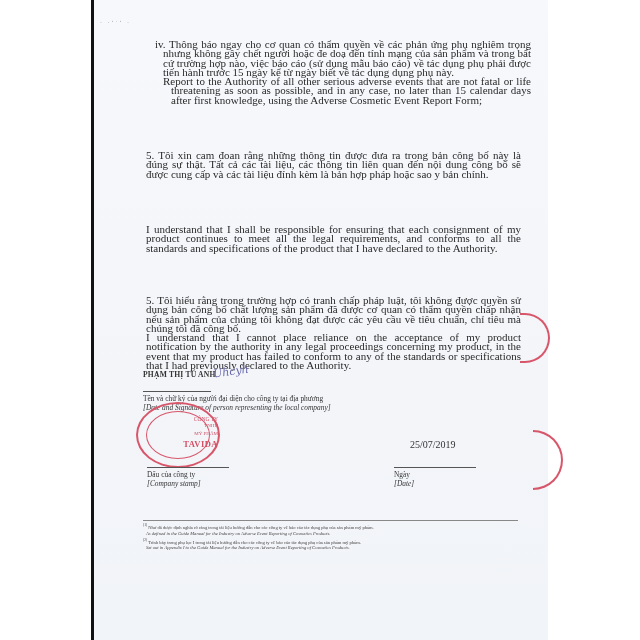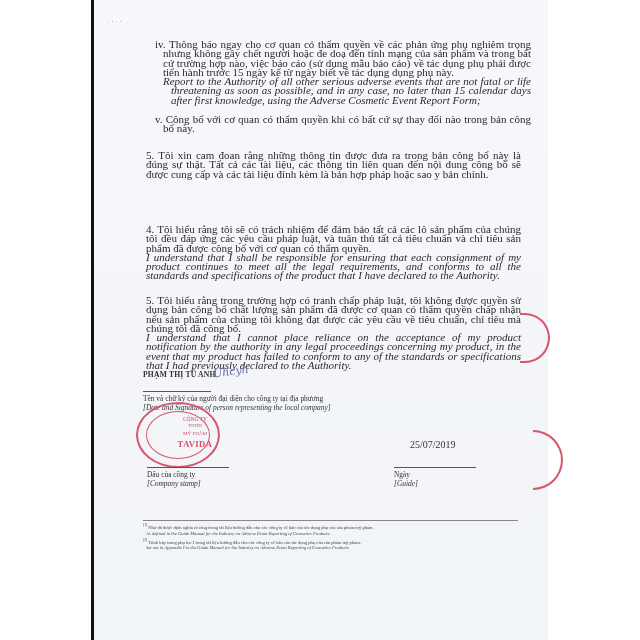--- a/index.html
+++ b/index.html
@@ -13,38 +13,38 @@
       background: linear-gradient(180deg, #f6f8fb 0%, #f3f5f9 60%, #f1f4f8 100%);
       border-left: 3px solid #111;
       box-sizing: border-box;
     }
     .corner-mark {
       position: absolute; left: 100px; top: 20px; font-size: 6px; color: #999;
       letter-spacing: 2px;
     }
     .text-block { position: absolute; color: #2a2a2a; font-size: 11px; line-height: 9.3px; text-align: justify; }
     .vi { display: block; }
-    .en { display: block; font-style: italic; }
+    .en { display: block; }
     .sub-item { padding-left: 8px; text-indent: -8px; }
     .sig-name { position: absolute; left: 143px; top: 370px; font-size: 7.6px; font-weight: bold; color: #333; letter-spacing: 0.2px; }
     .signature { position: absolute; left: 213px; top: 365px; font-size: 11px; font-style: italic; color: #6a6ab0; font-family: "DejaVu Serif", serif; transform: rotate(-8deg); }
     .line { position: absolute; height: 1px; background: #555; }
     .label { position: absolute; font-size: 7.4px; line-height: 9px; color: #333; }
     .label .en { font-style: italic; }
     .date-value { position: absolute; left: 410px; top: 439px; font-size: 10px; color: #333; }
     .stamp {
       position: absolute; left: 136px; top: 402px; width: 84px; height: 66px;
       border: 2px solid #d8566a; border-radius: 50%;
       box-sizing: border-box;
     }
     .stamp-inner {
       position: absolute; left: 8px; top: 7px; right: 8px; bottom: 7px;
       border: 1px solid #d8566a; border-radius: 50%;
     }
-    .stamp-text { position: absolute; left: 0; right: 0; text-align: center; color: #d35066; font-family: "Liberation Serif", serif; margin-left: 34px; }
+    .stamp-text { position: absolute; left: 0; right: 0; text-align: right; color: #d35066; font-family: "Liberation Serif", serif; margin-left: 34px; }
     .stamp-t1 { top: 12px; font-size: 5.5px; }
     .stamp-t2 { top: 19px; font-size: 5px; }
     .stamp-t3 { top: 27px; font-size: 5px; }
     .stamp-t4 { top: 35px; font-size: 8.5px; font-weight: bold; letter-spacing: 0.5px; }
     .edge-stamp {
       position: absolute; width: 30px; border: 2px solid #d8566a; border-left: none;
       border-radius: 0 30px 30px 0; box-sizing: border-box;
     }
     .footnote-rule { position: absolute; left: 143px; top: 520px; width: 375px; height: 1px; background: #888; }
     .footnotes { position: absolute; left: 143px; top: 522px; width: 380px; font-size: 4.6px; line-height: 6px; color: #444; }
@@ -56,29 +56,27 @@
 
 <div class="page"></div>
 <div class="corner-mark">· ·ʻ˙ʻ ·</div>
 
 <div class="text-block sub-item" style="left:155px; top:40px; width:368px;">
   <span class="vi">iv. Thông báo ngay cho cơ quan có thẩm quyền về các phản ứng phụ nghiêm trọng nhưng không gây chết người hoặc đe doạ đến tính mạng của sản phẩm và trong bất cứ trường hợp nào, việc báo cáo (sử dụng mẫu báo cáo) về tác dụng phụ phải được tiến hành trước 15 ngày kể từ ngày biết về tác dụng dụng phụ này.</span>
   <span class="en" style="padding-left:8px;">Report to the Authority of all other serious adverse events that are not fatal or life threatening as soon as possible, and in any case, no later than 15 calendar days after first knowledge, using the Adverse Cosmetic Event Report Form;</span>
 </div>
 
 <div class="text-block sub-item" style="left:155px; top:115px; width:368px;">
-  <span class="vi">v. Công bố với cơ quan có thẩm quyền khi có bất cứ sự thay đổi nào trong bản công bố này.</span>
 </div>
 
 <div class="text-block" style="left:146px; top:151px; width:375px;">
   <span class="vi">5. Tôi xin cam đoan rằng những thông tin được đưa ra trong bản công bố này là đúng sự thật. Tất cả các tài liệu, các thông tin liên quan đến nội dung công bố sẽ được cung cấp và các tài liệu đính kèm là bản hợp pháp hoặc sao y bản chính.</span>
 </div>
 
 <div class="text-block" style="left:146px; top:225px; width:375px;">
-  <span class="vi">4. Tôi hiểu rằng tôi sẽ có trách nhiệm để đảm bảo tất cả các lô sản phẩm của chúng tôi đều đáp ứng các yêu cầu pháp luật, và tuân thủ tất cả tiêu chuẩn và chỉ tiêu sản phẩm đã được công bố với cơ quan có thẩm quyền.</span>
   <span class="en">I understand that I shall be responsible for ensuring that each consignment of my product continues to meet all the legal requirements, and conforms to all the standards and specifications of the product that I have declared to the Authority.</span>
 </div>
 
 <div class="text-block" style="left:146px; top:296px; width:375px;">
   <span class="vi">5. Tôi hiểu rằng trong trường hợp có tranh chấp pháp luật, tôi không được quyền sử dụng bản công bố chất lượng sản phẩm đã được cơ quan có thẩm quyền chấp nhận nếu sản phẩm của chúng tôi không đạt được các yêu cầu về tiêu chuẩn, chỉ tiêu mà chúng tôi đã công bố.</span>
   <span class="en">I understand that I cannot place reliance on the acceptance of my product notification by the authority in any legal proceedings concerning my product, in the event that my product has failed to conform to any of the standards or specifications that I had previously declared to the Authority.</span>
 </div>
 
 <div class="sig-name">PHẠM THỊ TÚ ANH</div>
 <div class="signature">Uhcyh</div>
@@ -98,21 +96,21 @@
 <div class="line" style="left:147px; top:467px; width:82px;"></div>
 <div class="label" style="left:147px; top:470px;">
   <span class="vi">Dấu của công ty</span>
   <span class="en">[Company stamp]</span>
 </div>
 
 <div class="date-value">25/07/2019</div>
 <div class="line" style="left:394px; top:467px; width:82px;"></div>
 <div class="label" style="left:394px; top:470px;">
   <span class="vi">Ngày</span>
-  <span class="en">[Guide]</span>
+  <span class="en">[Date]</span>
 </div>
 
 <div class="edge-stamp" style="left:520px; top:313px; height:50px;"></div>
 <div class="edge-stamp" style="left:533px; top:430px; height:60px;"></div>
 
 <div class="footnote-rule"></div>
 <div class="footnotes">
   <div>
     <sup>(1)</sup>
     <span>Như đã được định nghĩa rõ ràng trong tài liệu hướng dẫn cho các công ty về báo cáo tác dụng phụ của sản phẩm mỹ phẩm.</span>

